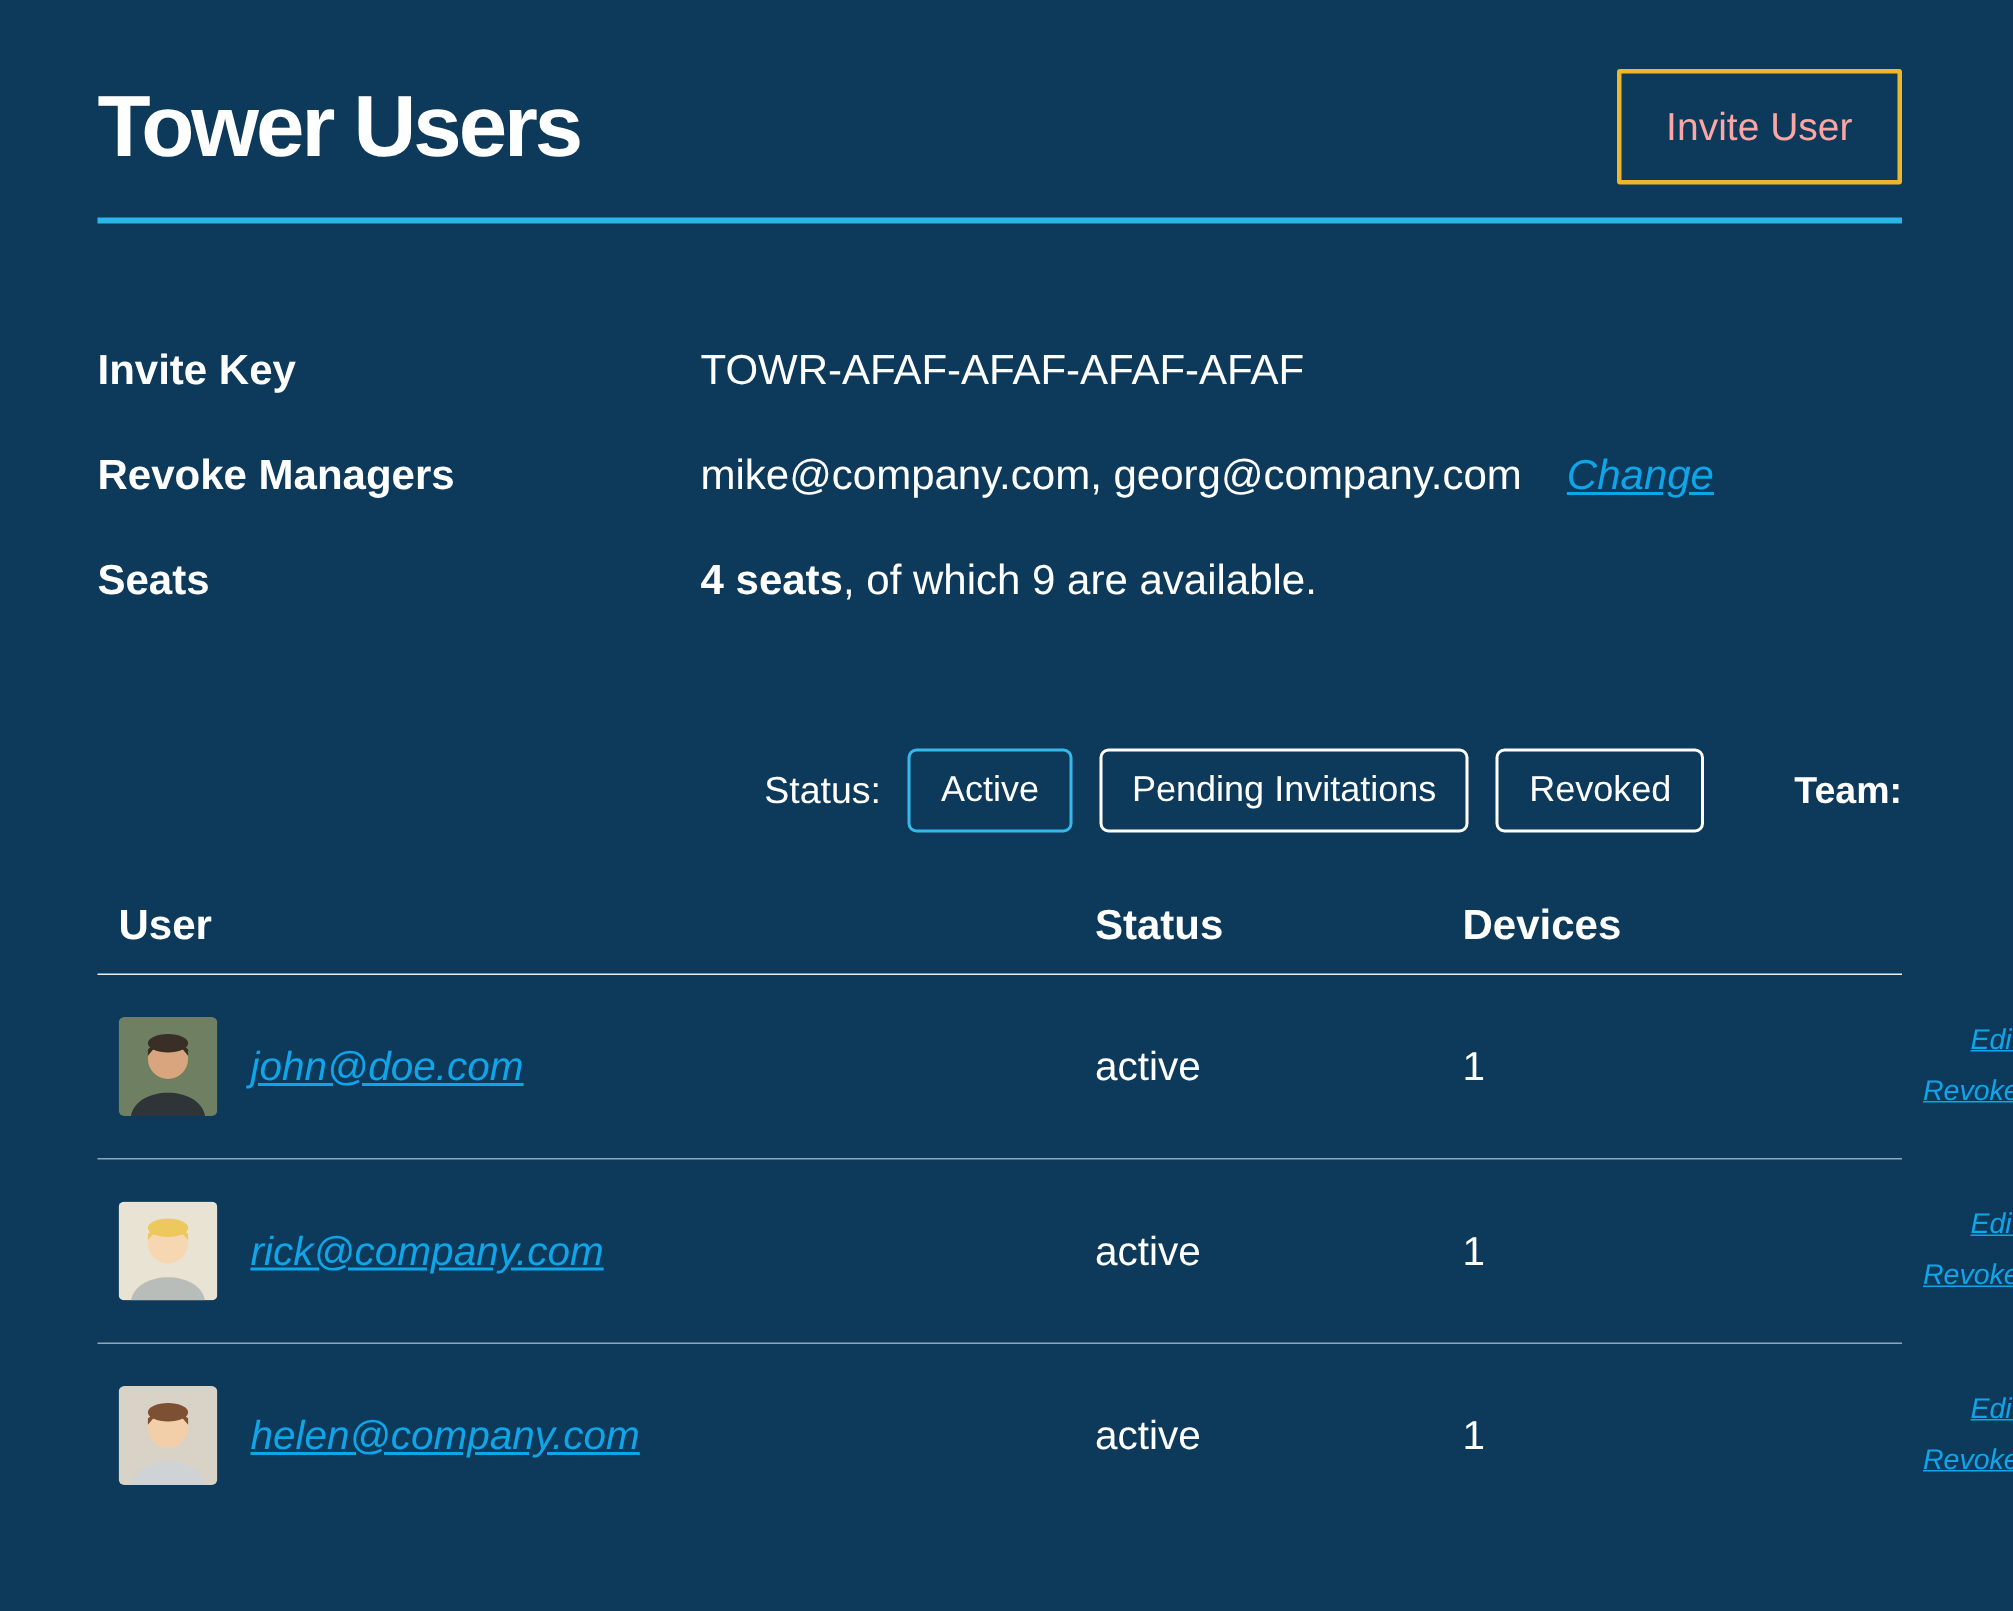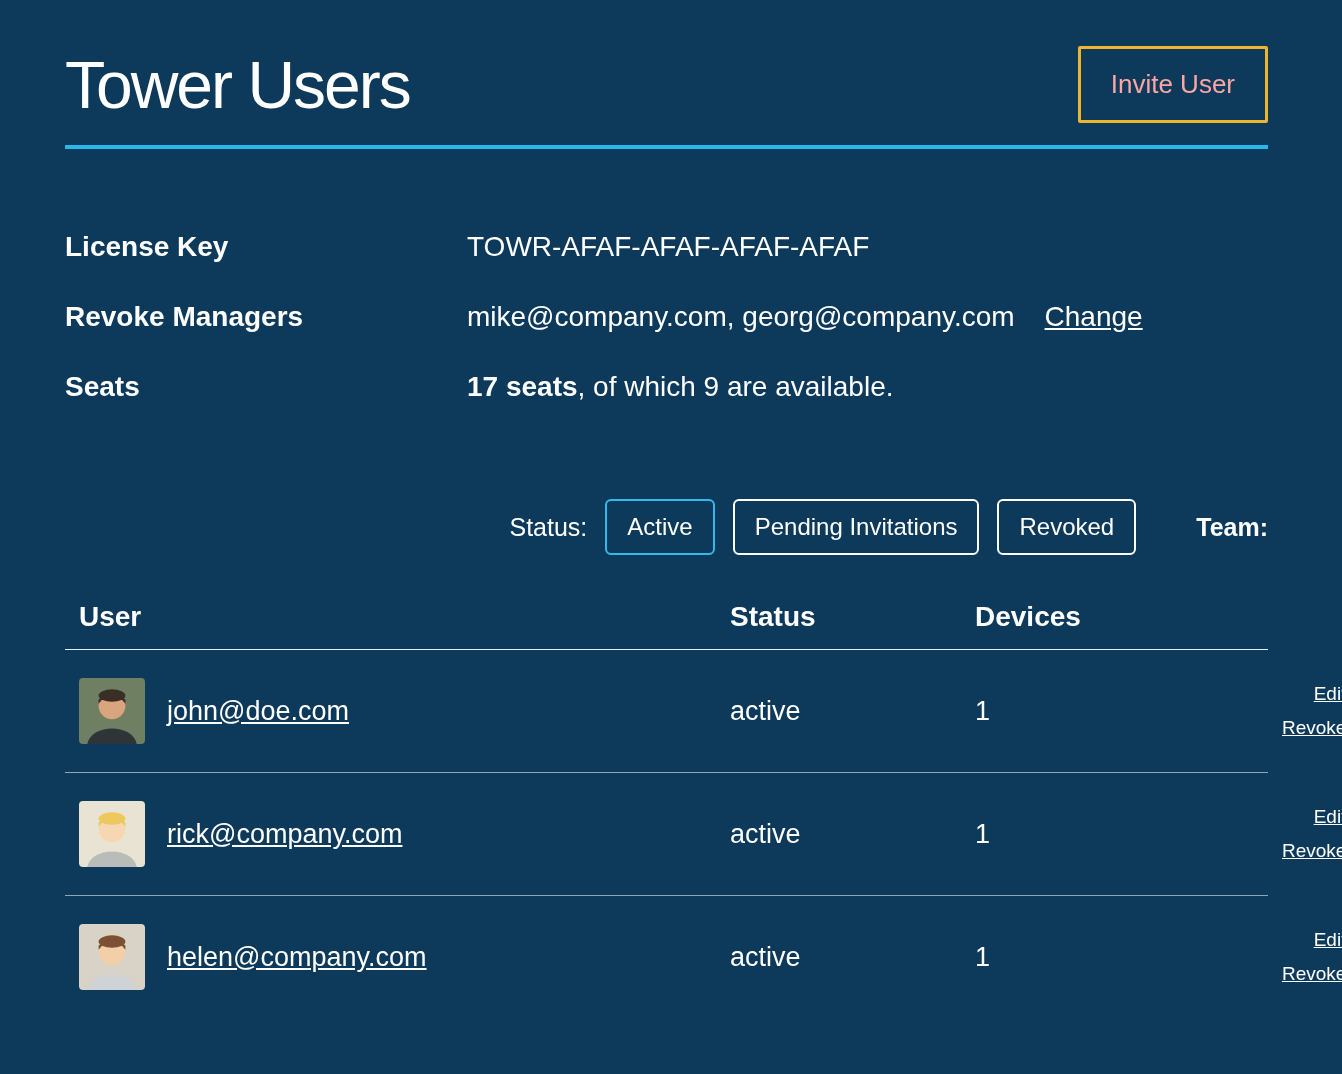--- a/index.html
+++ b/index.html
@@ -12,22 +12,22 @@
   .container { padding: 0 74px 0 65px; }
 
   
   .page-header {
     margin-top: 46px;
     display: flex;
     justify-content: space-between;
     align-items: center;
   }
   h1.title {
-    font-size: 66px;
-    font-weight: normal;
+    font-size: 58px;
+    font-weight: bold;
     letter-spacing: -2px;
     line-height: 1.0;
   }
   .invite-btn {
     background: transparent;
     border: 3px solid #efb52f;
     color: #fca5a5;
     font-family: inherit;
     font-size: 26px;
     padding: 20px 30px;
@@ -48,23 +48,24 @@
     font-size: 28px;
   }
   .license-label {
     width: 402px;
     flex-shrink: 0;
     font-weight: bold;
   }
   .license-value { font-weight: normal; }
   .license-value b { font-weight: bold; }
   a.link {
-    color: #ffffff;
+    color: #0ea5e9;
     text-decoration: underline;
     cursor: pointer;
+    font-style: italic;
   }
   .change-link { margin-left: 30px; font-size: 28px; }
 
   
   .filter-bar {
     margin-top: 96px;
     display: flex;
     justify-content: flex-end;
     align-items: center;
     gap: 18px;
@@ -139,31 +140,31 @@
 <div class="container">
 
   <div class="page-header">
     <h1 class="title">Tower Users</h1>
     <button class="invite-btn">Invite User</button>
   </div>
   <div class="divider"></div>
 
   <div class="license">
     <div class="license-row">
-      <div class="license-label">License Key</div>
+      <div class="license-label">Invite Key</div>
       <div class="license-value">TOWR-AFAF-AFAF-AFAF-AFAF</div>
     </div>
     <div class="license-row">
       <div class="license-label">Revoke Managers</div>
       <div class="license-value">mike@company.com, georg@company.com</div>
       <a class="link change-link">Change</a>
     </div>
     <div class="license-row">
       <div class="license-label">Seats</div>
-      <div class="license-value"><b>17 seats</b><span>, of which 9 are available.</span></div>
+      <div class="license-value"><b>4 seats</b><span>, of which 9 are available.</span></div>
     </div>
   </div>
 
   <div class="filter-bar">
     <span>Status:</span>
     <button class="filter-btn selected">Active</button>
     <button class="filter-btn">Pending Invitations</button>
     <button class="filter-btn">Revoked</button>
     <span class="team-label">Team:</span>
   </div>

